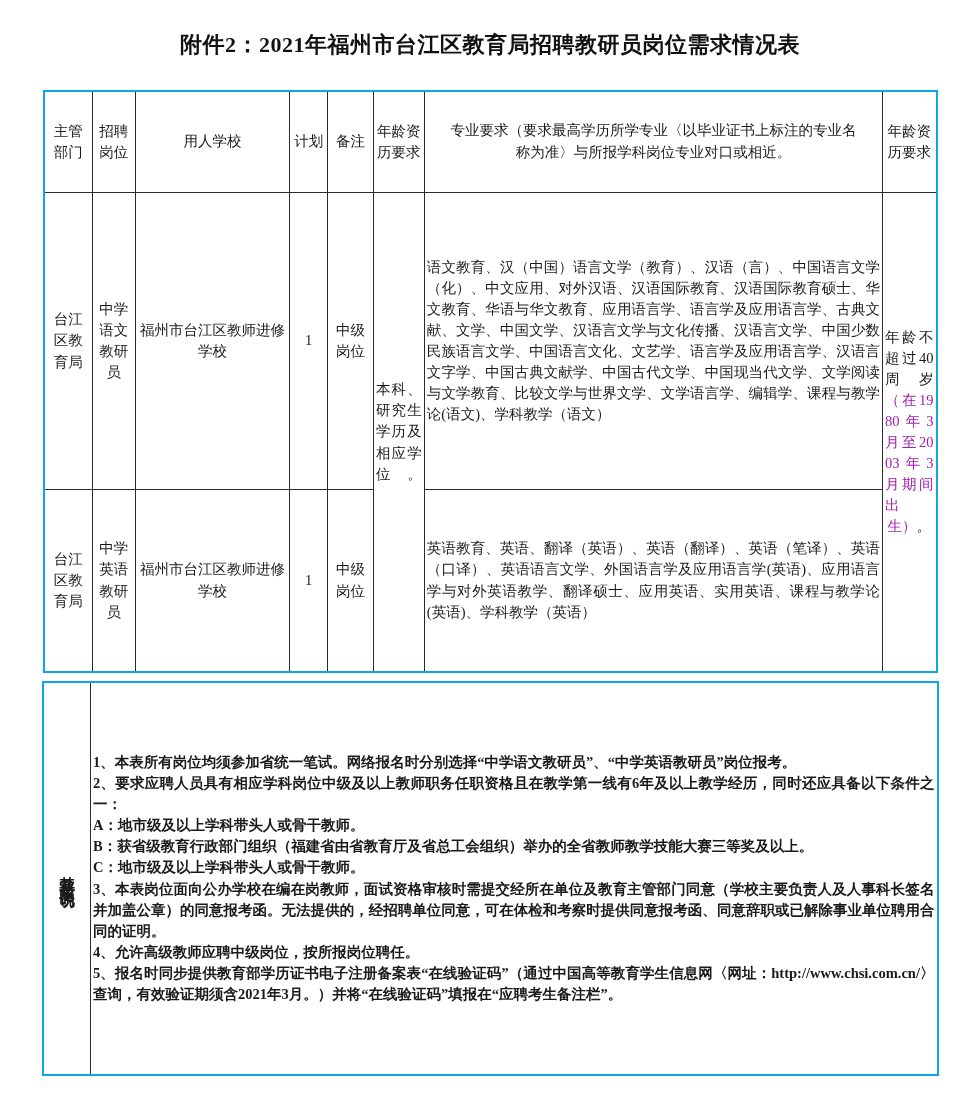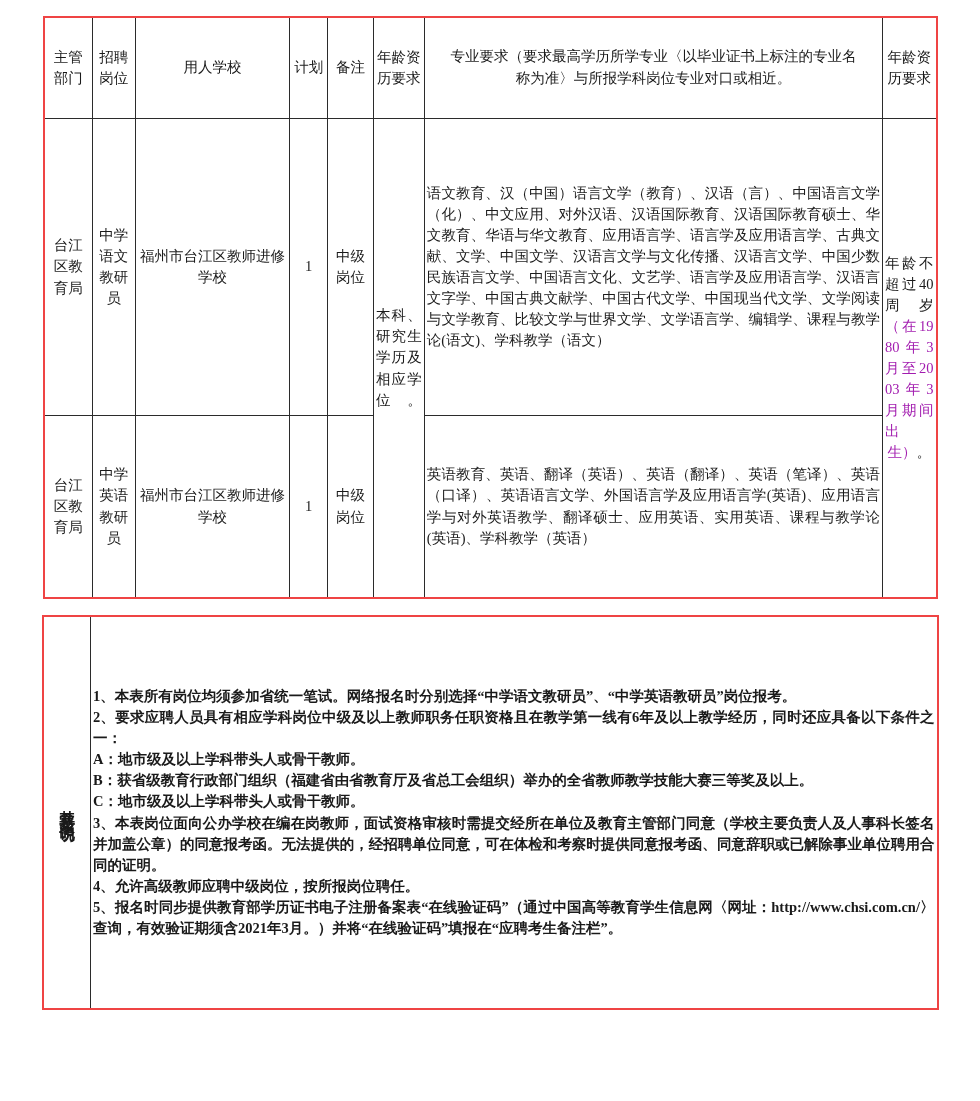--- a/index.html
+++ b/index.html
@@ -29,23 +29,23 @@
     font-weight: bold;
     letter-spacing: 0.5px;
     padding-top: 30px;
     padding-bottom: 22px;
     color: #111;
     font-family: "Liberation Serif", "DejaVu Serif", serif;
   }
   table.main {
     border-collapse: collapse;
     width: 895px;
-    margin: 16px auto;
+    margin: 8px auto;
     table-layout: fixed;
-    border: 2px solid #ef4444;
+    border: 2px solid #0ea5e9;
   }
   table.main td, table.main th {
     border: 1px solid #2b2b2b;
     vertical-align: middle;
     font-weight: normal;
     font-size: 14.5px;
     line-height: 1.45;
     padding: 3px 2px;
     color: #1a1a1a;
   }
@@ -131,20 +131,21 @@
   }
   .row-tall td { height: 290px; }
   .row-mid td { height: 175px; }
   .notes-row td { height: 385px; }
 </style>
 </head>
 <body>
 
 <div class="page">
 
+  <div class="doc-title">附件2：2021年福州市台江区教育局招聘教研员岗位需求情况表</div>
 
   <table class="main">
     <colgroup>
       <col style="width:48px">
       <col style="width:42px">
       <col style="width:152px">
       <col style="width:37px">
       <col style="width:45px">
       <col style="width:50px">
       <col style="width:450px">

